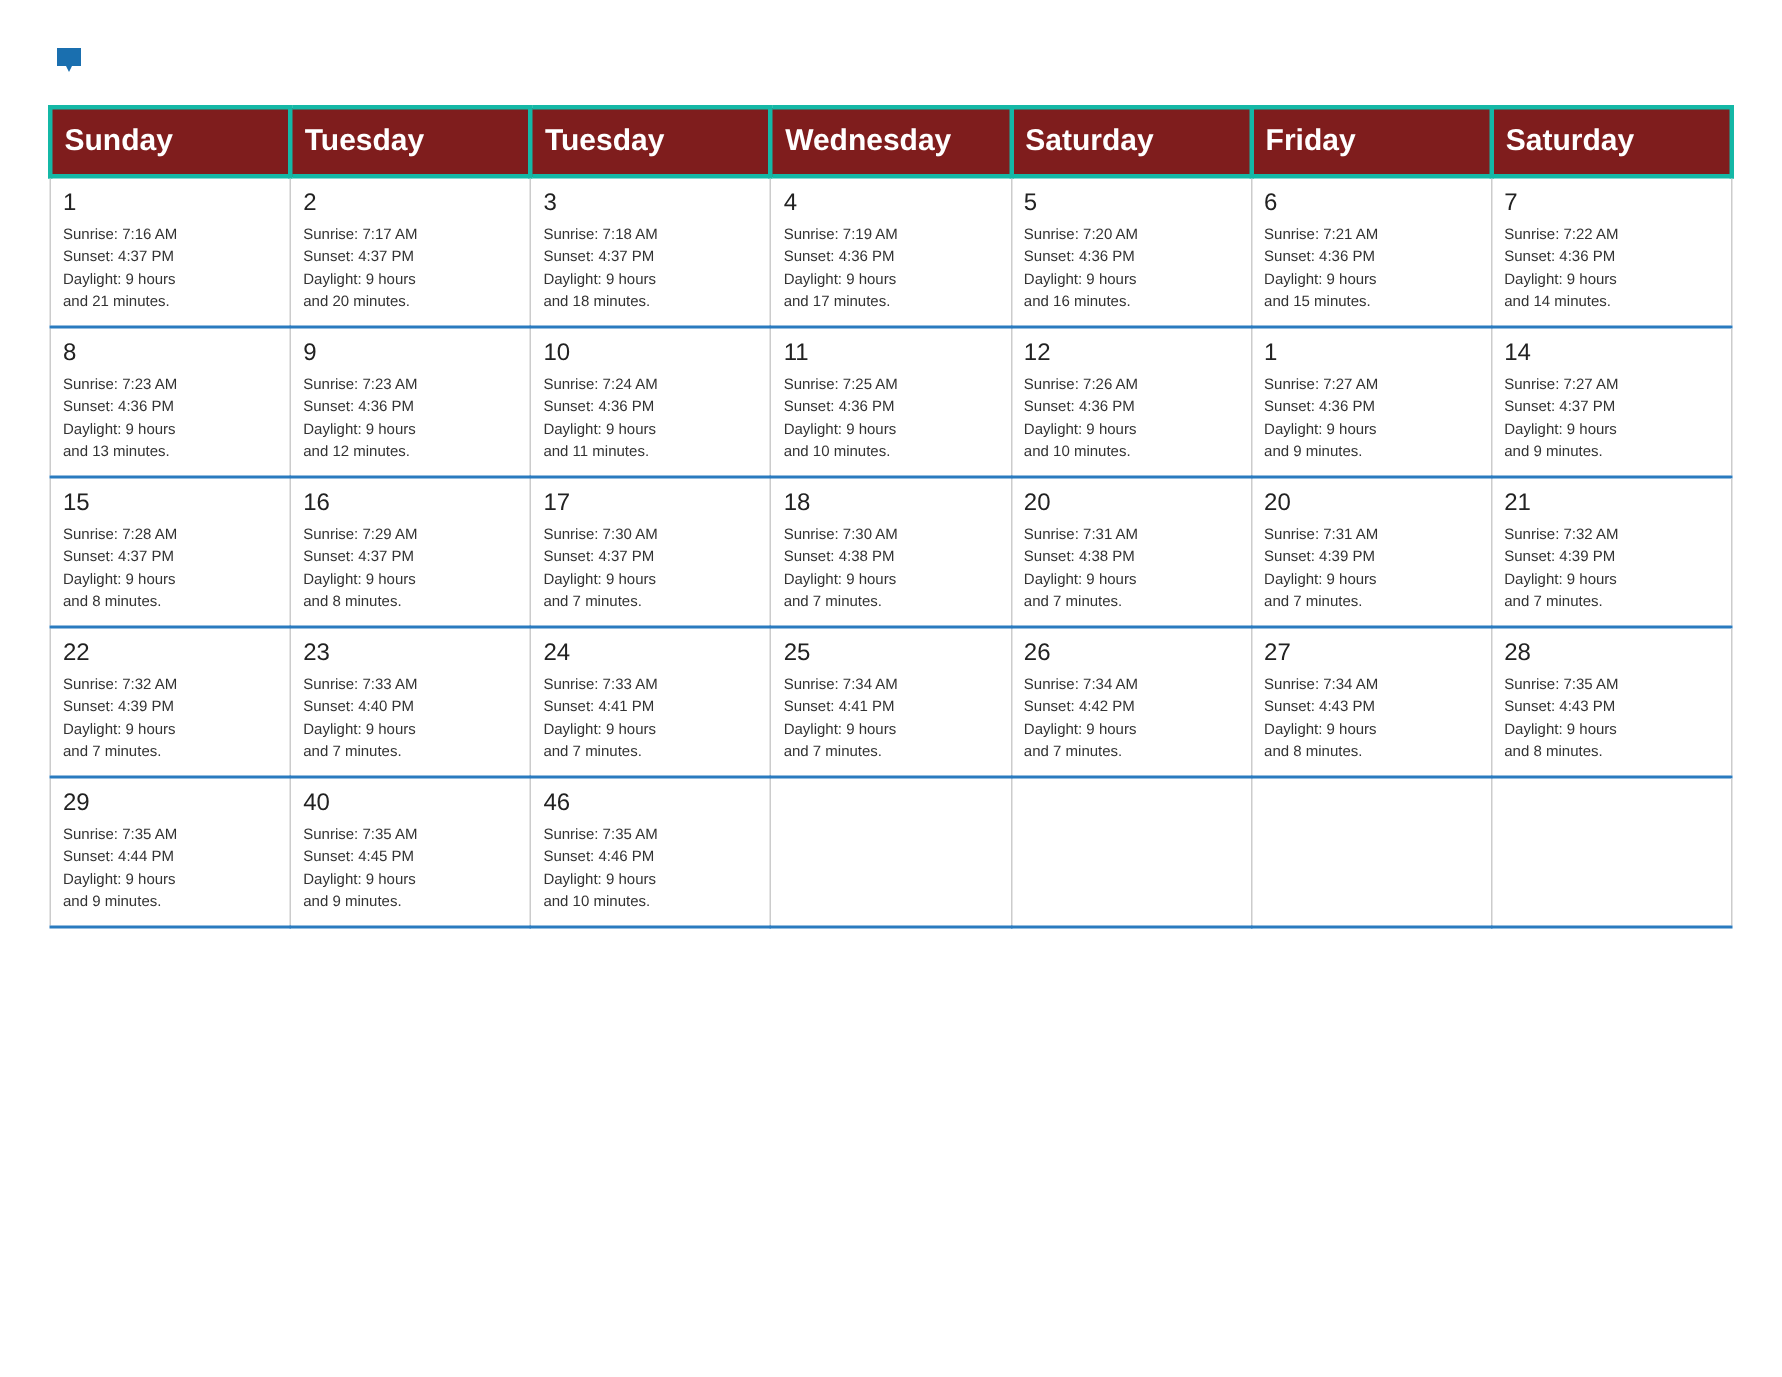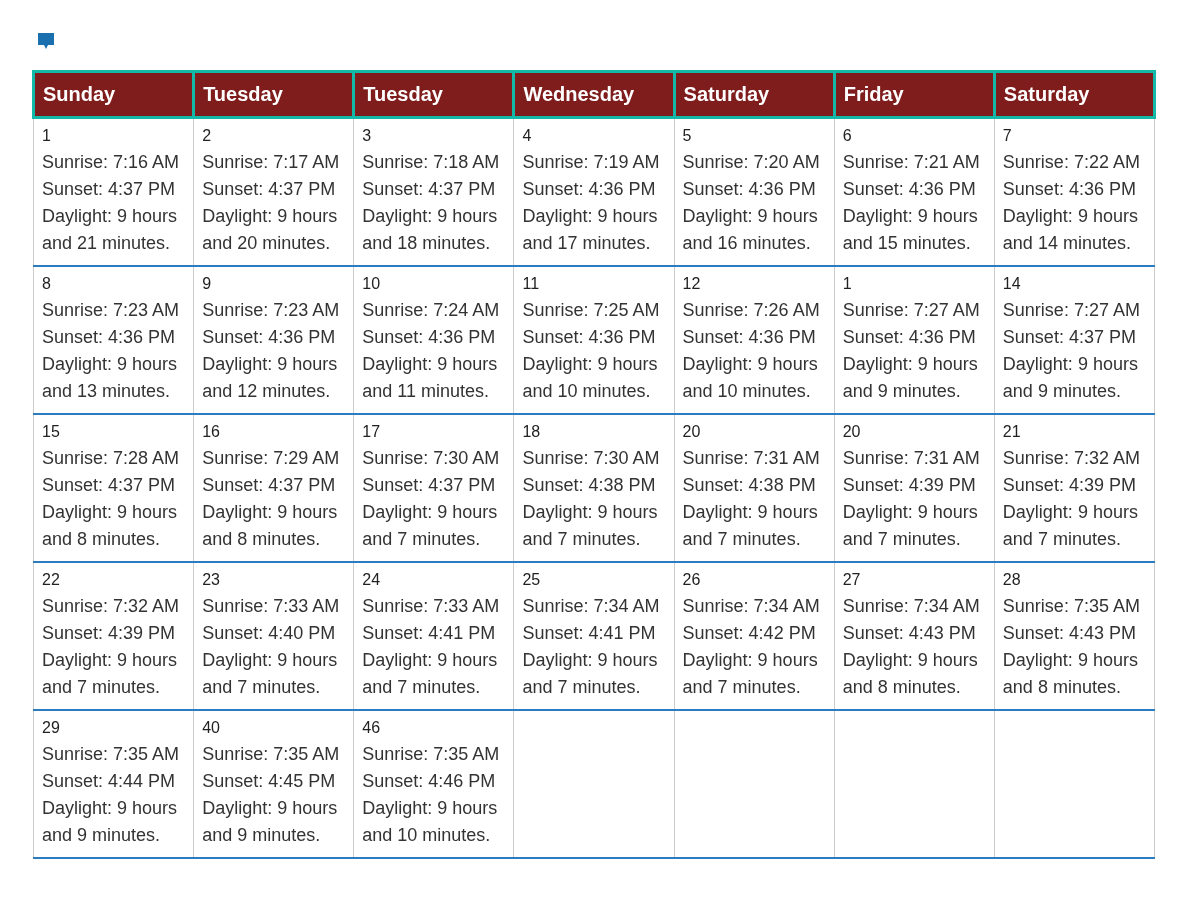--- a/index.html
+++ b/index.html
@@ -53,21 +53,21 @@
       min-height: 90px;
     }
     .day-num {
       font-size: 16px;
       font-weight: normal;
       color: #222;
       display: block;
       margin-bottom: 4px;
     }
     .day-info {
-      font-size: 18px;
+      font-size: 10px;
       color: #333;
       line-height: 1.5;
     }
     tbody tr {
       border-bottom: 2px solid #2a7bbf;
     }
     .empty-cell {
       background: #fff;
     }
 

